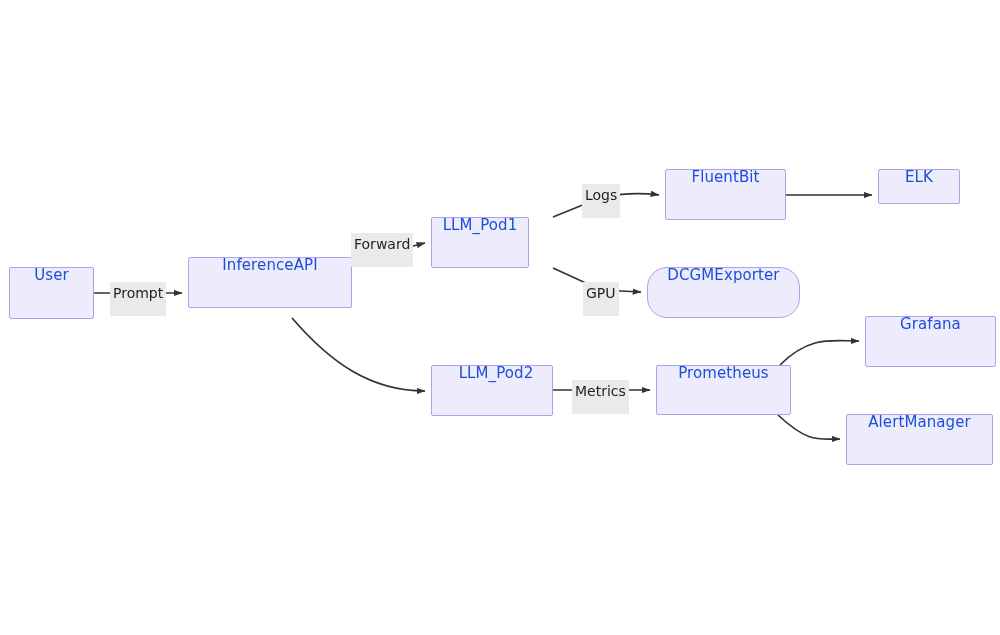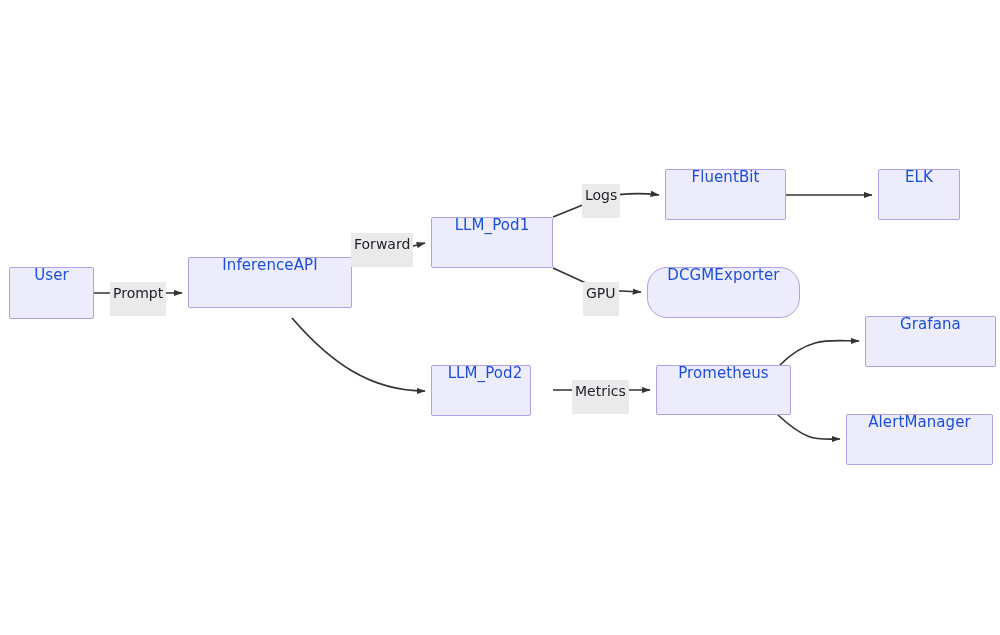--- a/index.html
+++ b/index.html
@@ -88,37 +88,37 @@
   </svg>
 
   <div class="node" style="left:9px;  top:267px; width:85px;  height:52px;">
     <span>User</span>
   </div>
 
   <div class="node" style="left:188px; top:257px; width:164px; height:51px;">
     <span>InferenceAPI</span>
   </div>
 
-  <div class="node" style="left:431px; top:217px; width:122px; height:51px;">
+  <div class="node" style="left:431px; top:217px; width:98px; height:51px;">
     <span>LLM_Pod1</span>
   </div>
 
   <div class="node" style="left:665px; top:169px; width:121px; height:51px;">
     <span>FluentBit</span>
   </div>
 
-  <div class="node" style="left:878px; top:169px; width:82px;  height:51px;">
+  <div class="node" style="left:878px; top:169px; width:82px;  height:35px;">
     <span>ELK</span>
   </div>
 
   <div class="node" style="left:647px; top:267px; width:153px; height:51px;border-radius:20px;">
     <span>DCGMExporter</span>
   </div>
 
-  <div class="node" style="left:431px; top:365px; width:100px; height:51px;padding-left:8px;">
+  <div class="node" style="left:431px; top:365px; width:122px; height:51px;padding-left:8px;">
     <span>LLM_Pod2</span>
   </div>
 
   <div class="node" style="left:656px; top:365px; width:135px; height:50px;">
     <span>Prometheus</span>
   </div>
 
   <div class="node" style="left:865px; top:316px; width:131px; height:51px;">
     <span>Grafana</span>
   </div>

